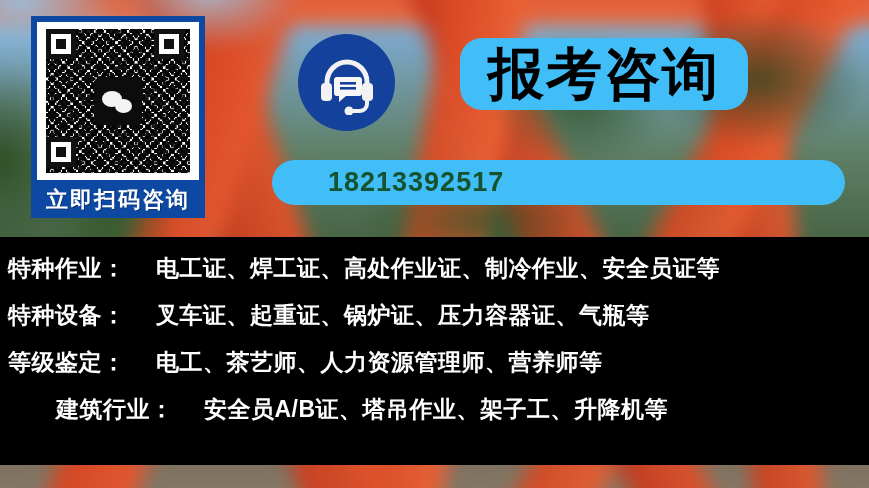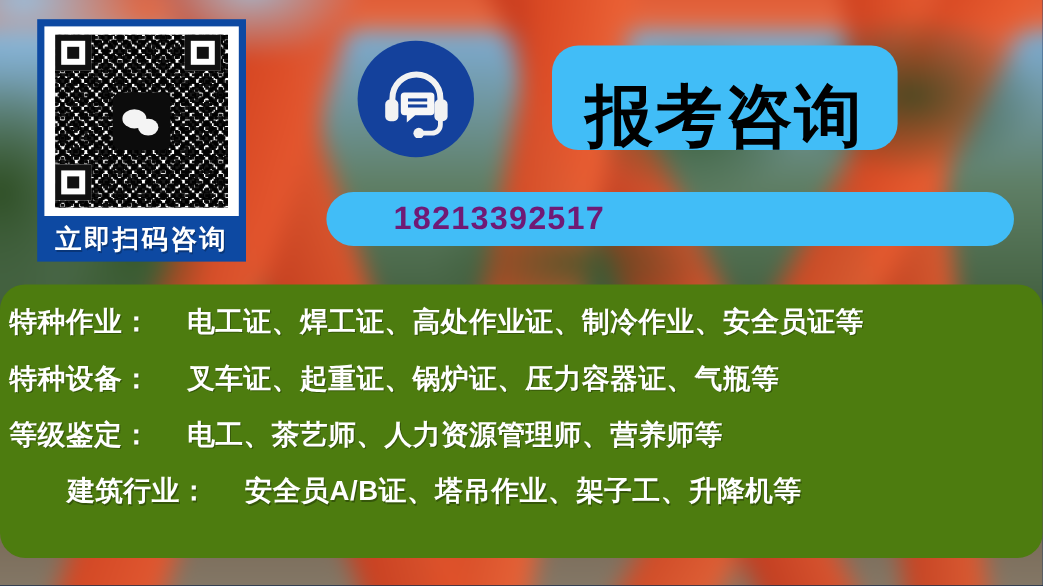--- a/index.html
+++ b/index.html
@@ -51,22 +51,21 @@
       linear-gradient(180deg, #8fbcdc 0%, #7ba7c8 14%, #5f7f66 34%, #43603f 52%, #6d5b44 74%, #8b8172 100%);
   }
 
   
   .info-panel {
     position: absolute;
     left: 0;
     top: 237px;
     width: 869px;
     height: 228px;
-    background: #4d7c0f;
-    border-radius: 21px;
+    background: #000000;
   }
   .info-line {
     position: absolute;
     left: 8px;
     height: 40px;
     display: flex;
     align-items: center;
     white-space: nowrap;
     color: #ffffff;
     font-weight: bold;
@@ -174,25 +173,25 @@
     justify-content: center;
   }
   .headset-badge svg { display: block; }
 
   
   .title-pill {
     position: absolute;
     left: 460px;
     top: 38px;
     width: 288px;
-    height: 87px;
+    height: 72px;
     border-radius: 22px;
     background: #41bdf7;
     display: flex;
-    align-items: flex-end;
+    align-items: center;
     justify-content: center;
   }
   .title-pill .txt {
     color: #000000;
     font-size: 56px;
     font-weight: bold;
     letter-spacing: 2px;
     line-height: 1;
   }
   .phone-pill {
@@ -208,21 +207,21 @@
     white-space: nowrap;
   }
   .phone-pill .p-label {
     color: #000;
     font-size: 26px;
     font-weight: bold;
     margin-left: 33px;
     letter-spacing: 1px;
   }
   .phone-pill .p-number {
-    color: #701a75;
+    color: #14532d;
     font-size: 27px;
     font-weight: bold;
     margin-left: 56px;
     letter-spacing: 1px;
   }
 </style>
 </head>
 <body>
 
 <div id="poster">

